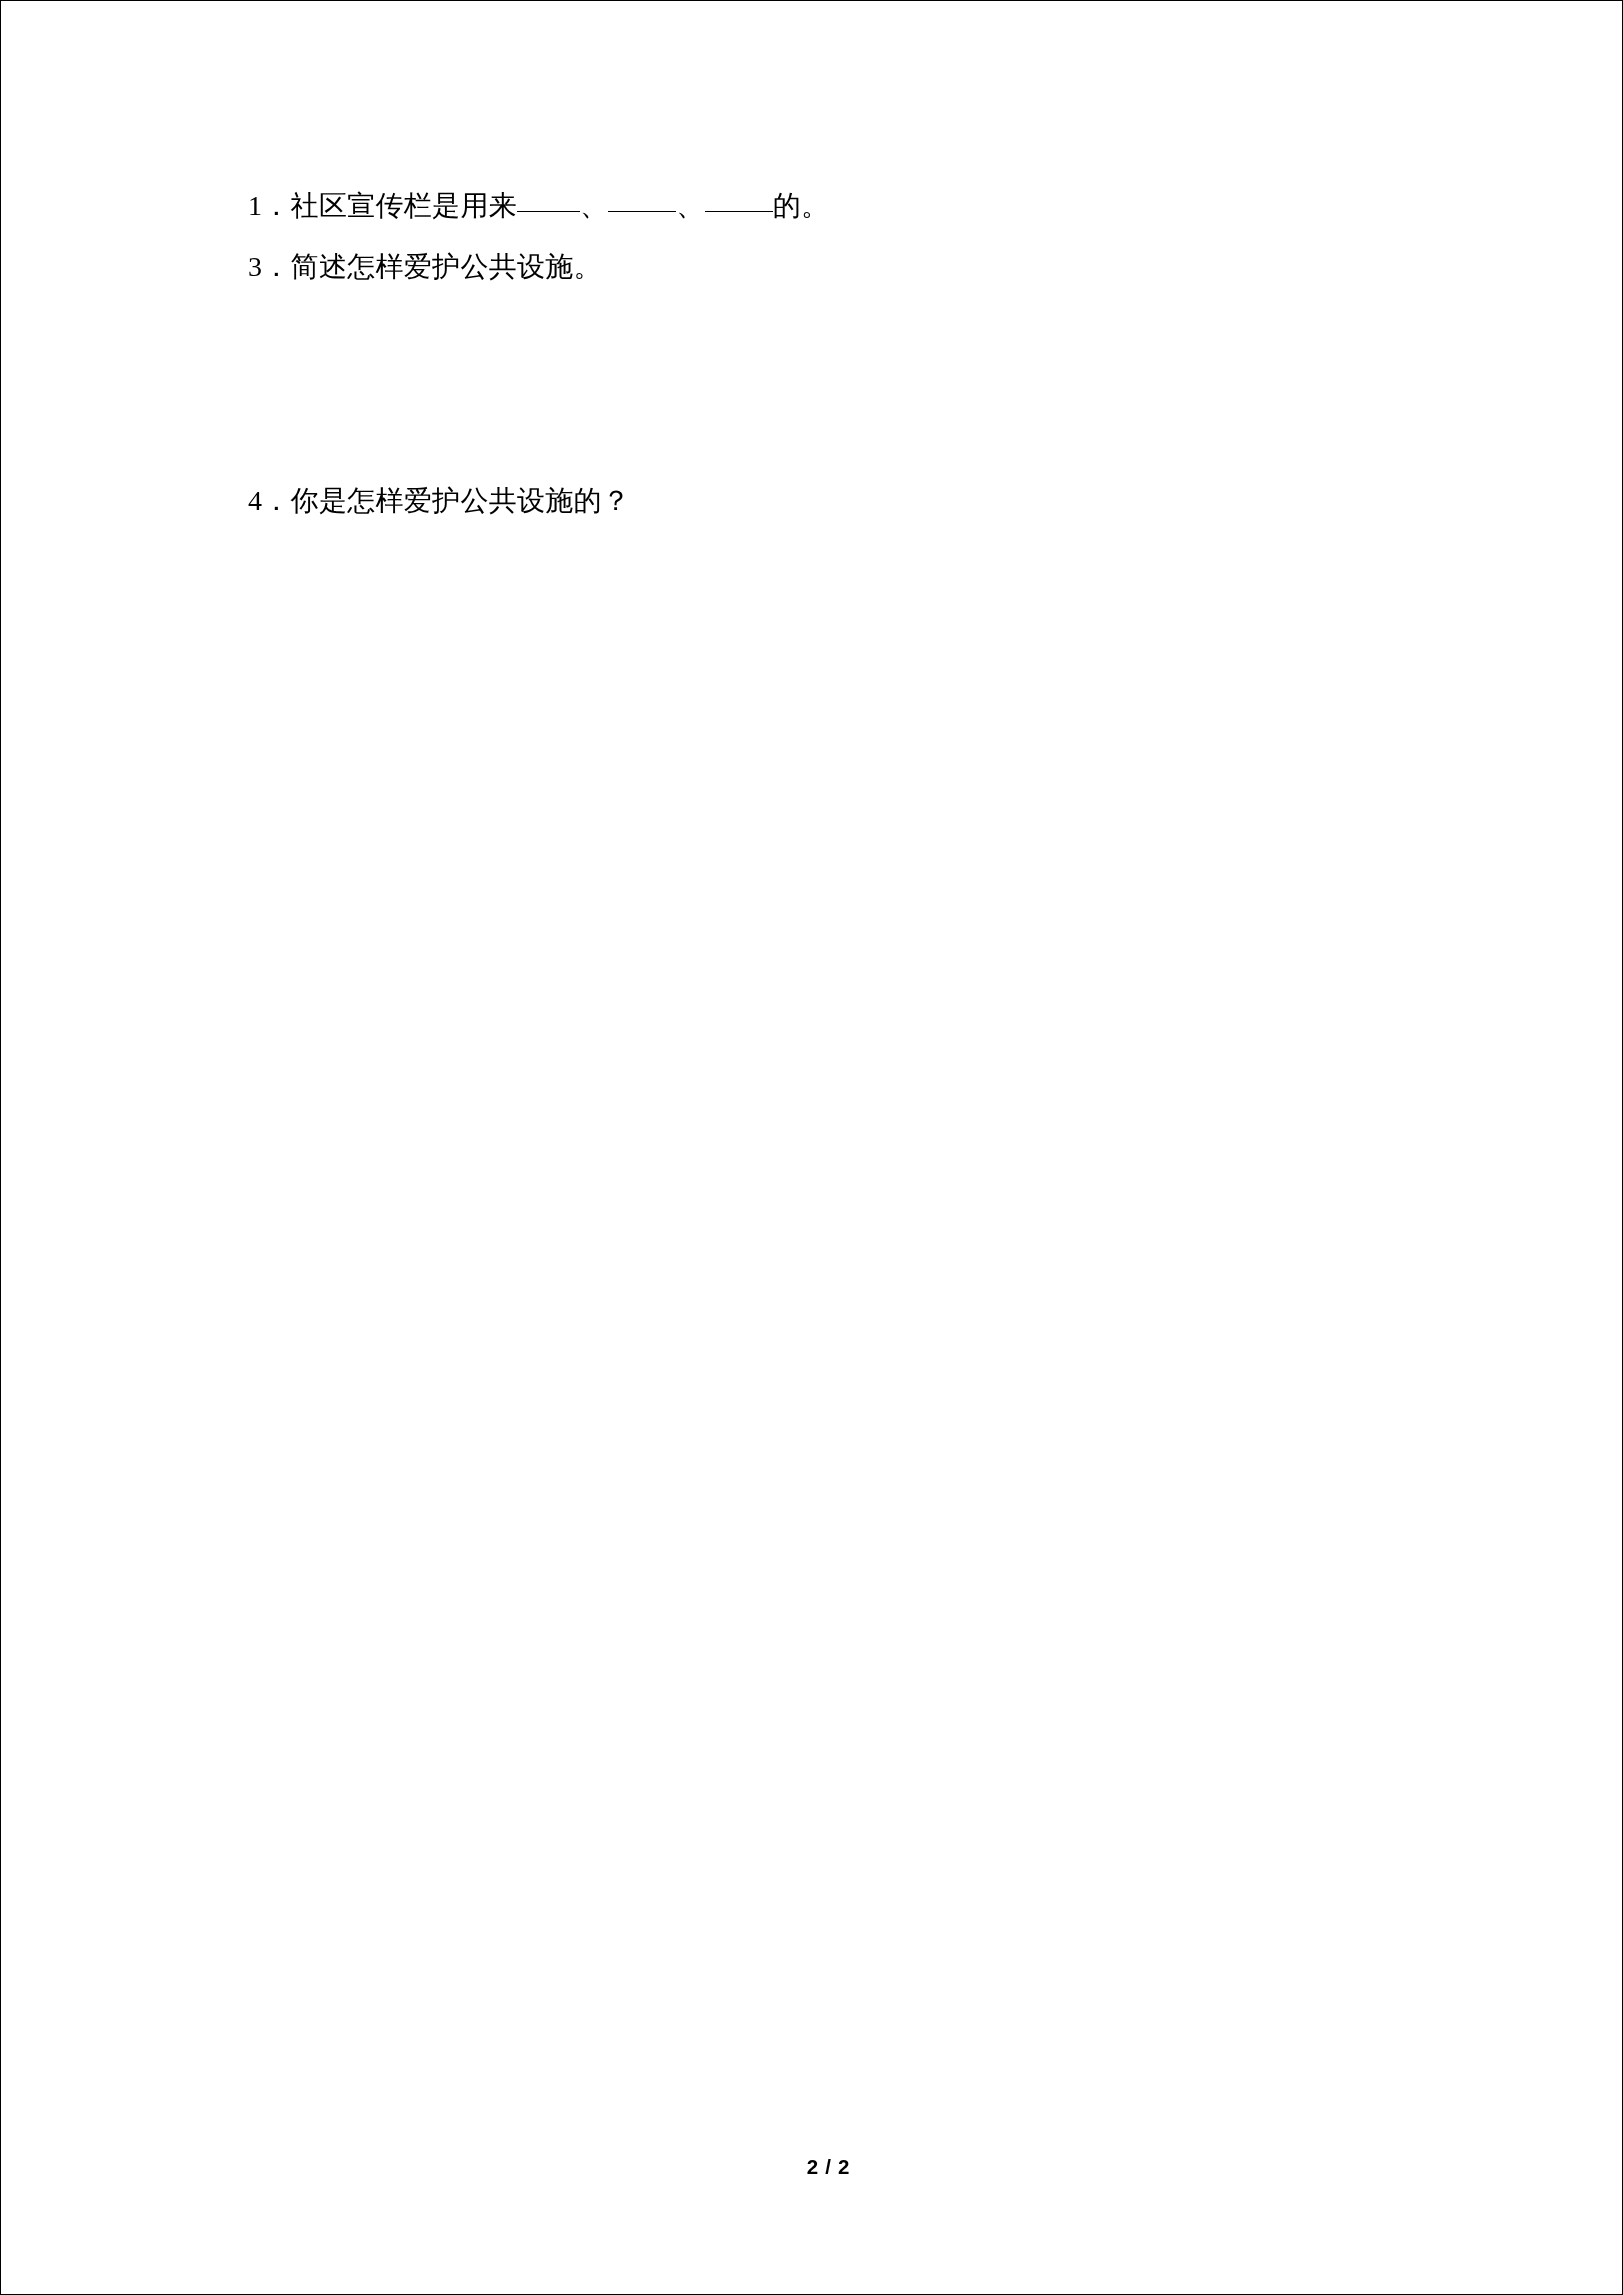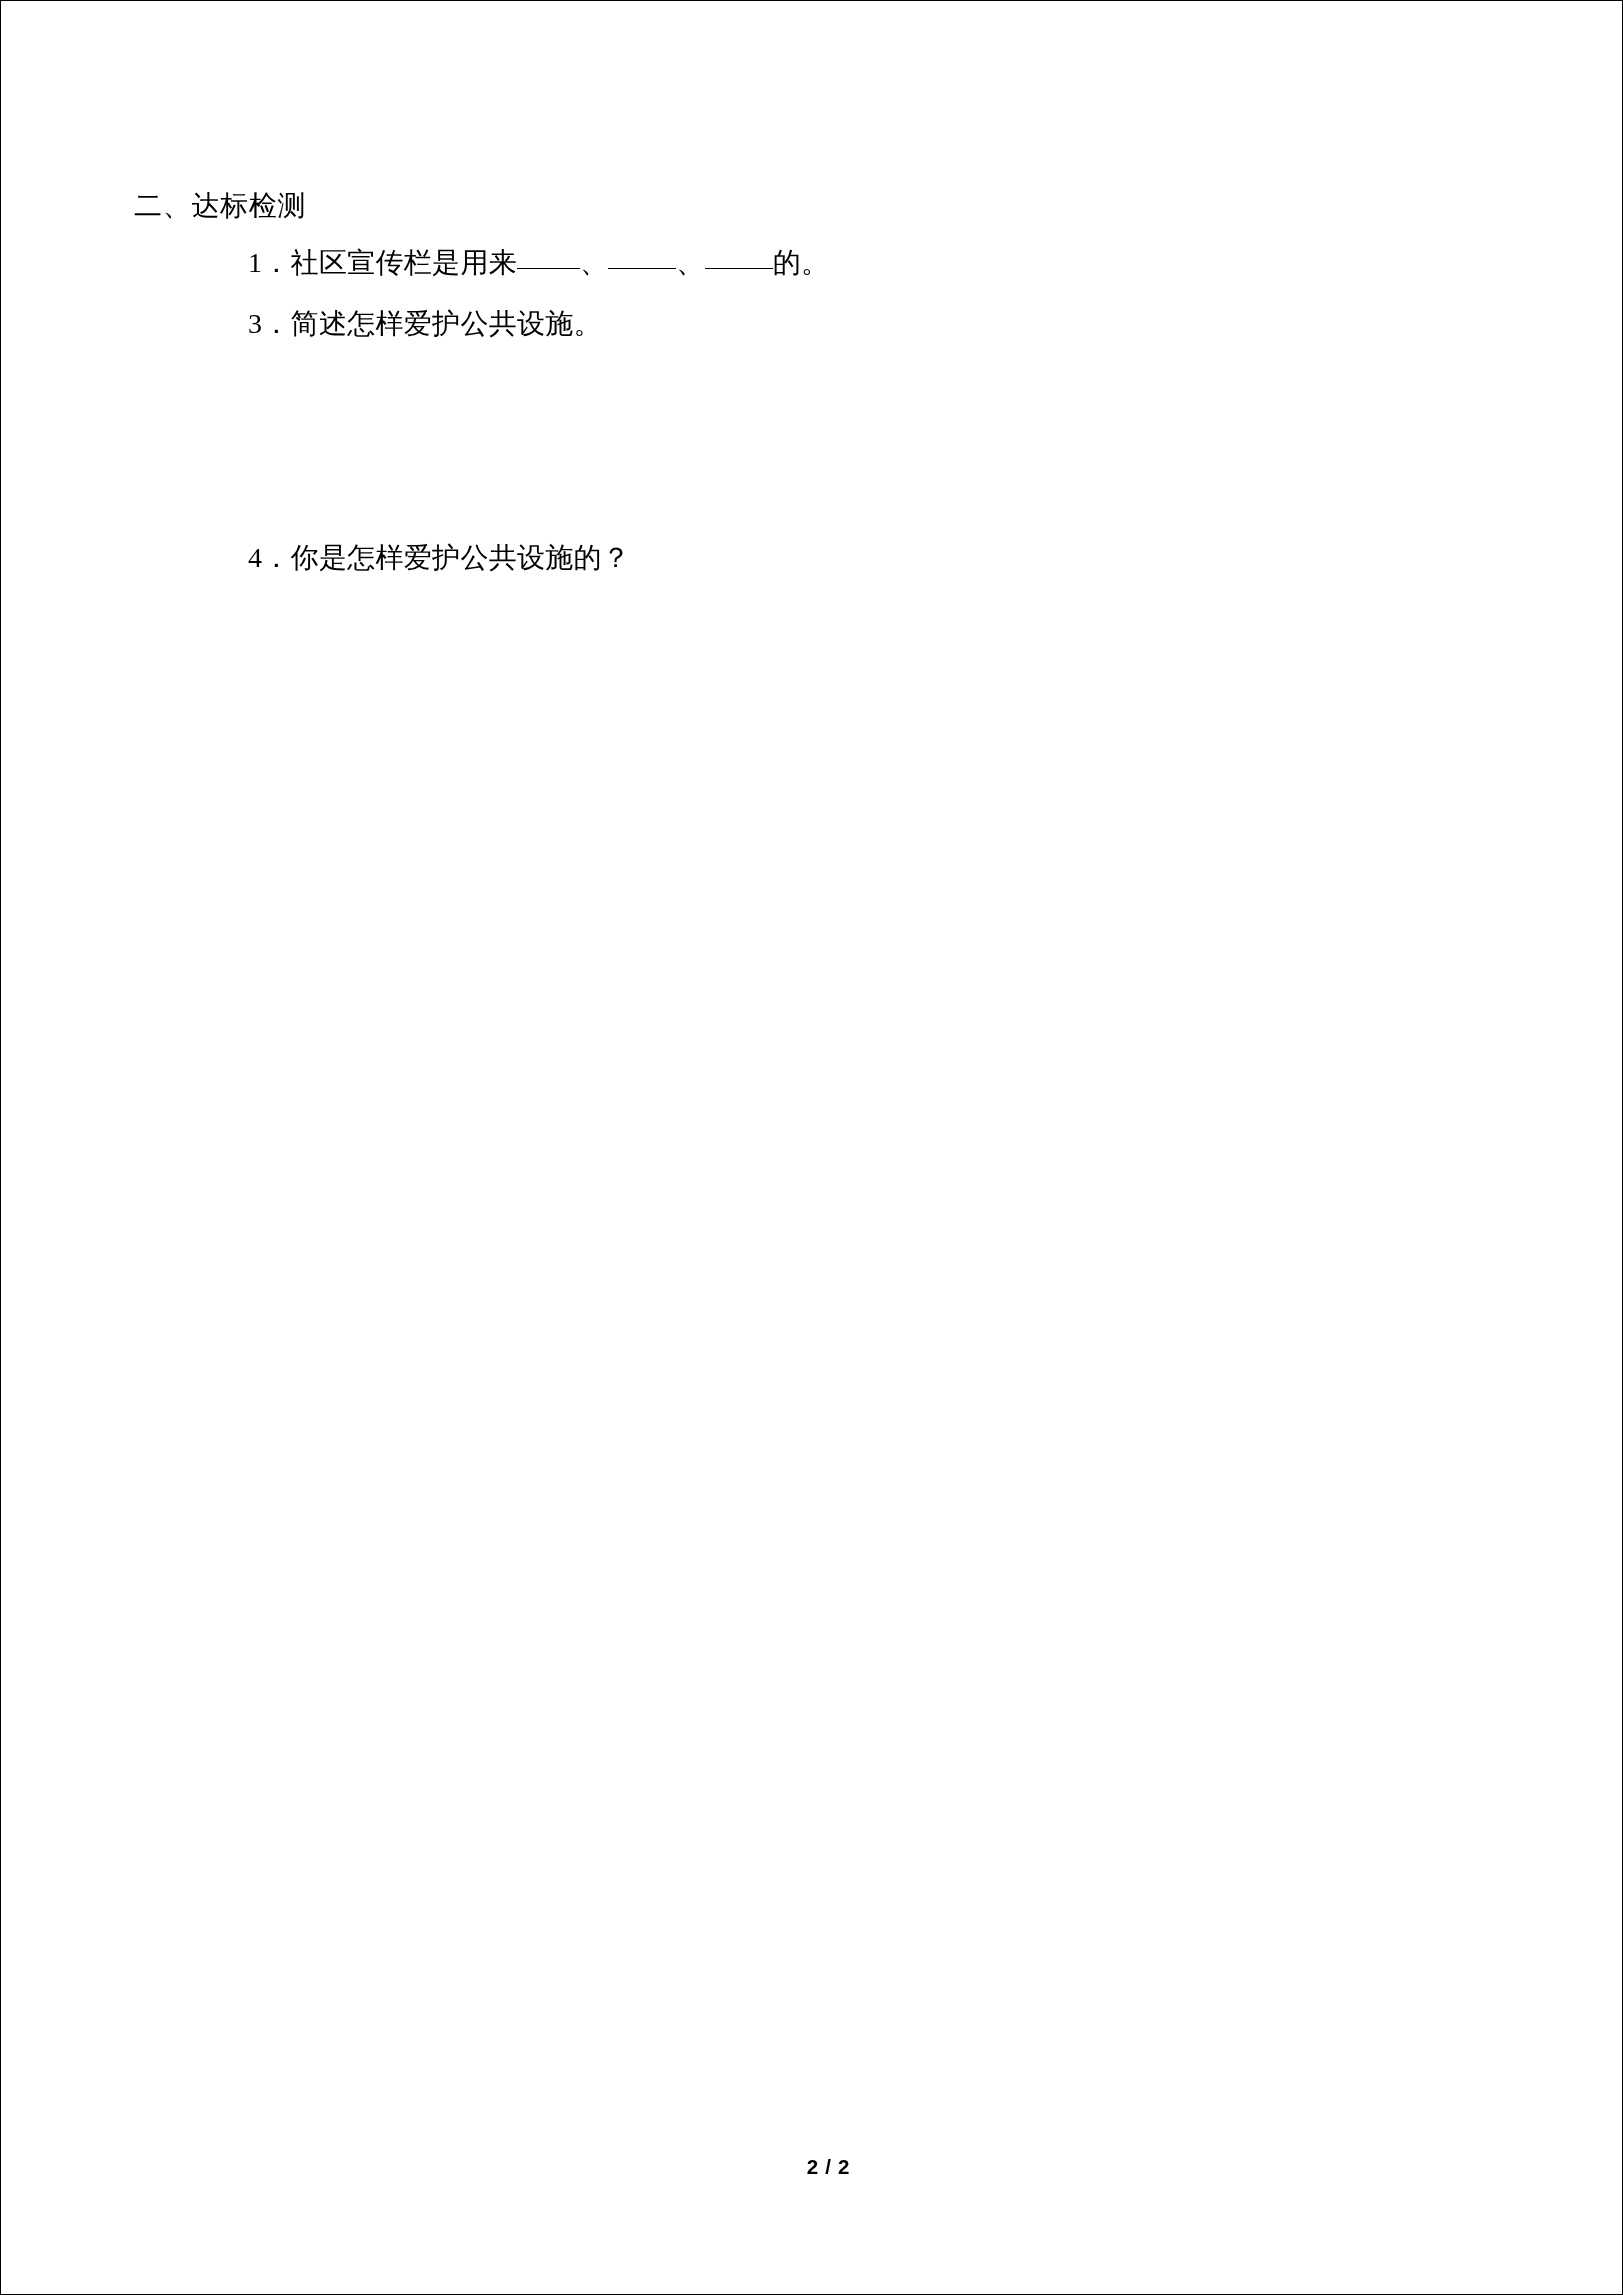--- a/index.html
+++ b/index.html
@@ -84,21 +84,20 @@
     padding-left: 16px;
   }
 </style>
 </head>
 <body>
 
 <div class="page">
 
   <div class="content">
 
-    <div class="section-heading">二、达标检测</div>
 
     <div class="qlist">
 
       <div class="qitem q-gap-small">
         <span class="qnum">1．</span><span>社区宣传栏是用来</span><span class="blank-s"></span><span>、</span><span class="blank-m"></span><span>、</span><span class="blank-m"></span><span>的。</span>
       </div>
 
 
       <div class="qitem q-gap-large">
         <span class="qnum">3．</span><span>简述怎样爱护公共设施。</span>

